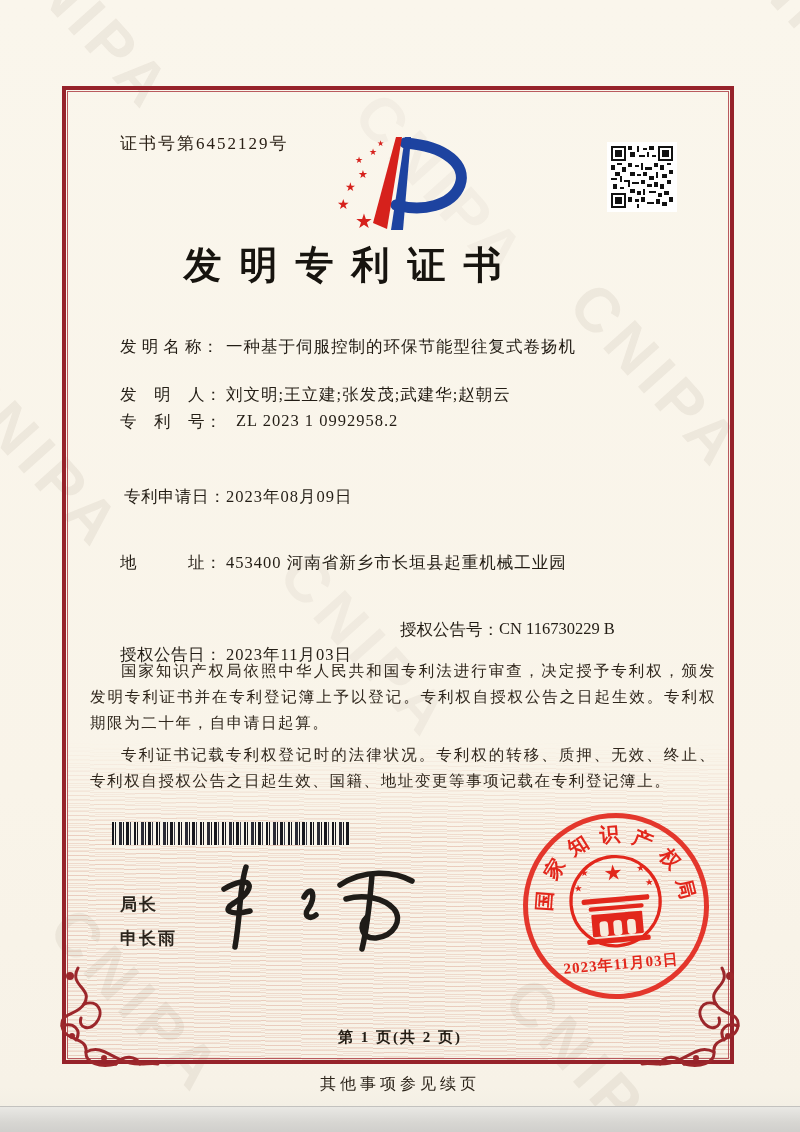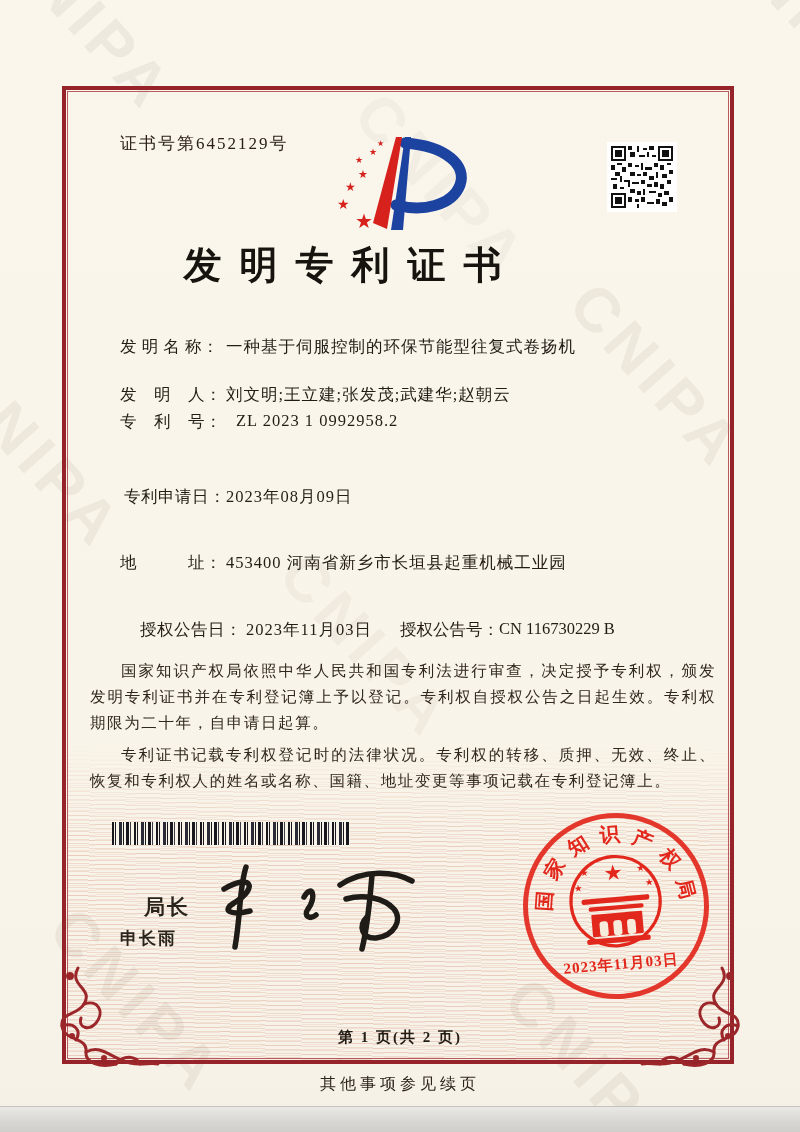--- a/index.html
+++ b/index.html
@@ -57,22 +57,22 @@
   }
   
   .barcode{
     position:absolute; left:112px; top:822px; width:238px; height:23px;
     background:repeating-linear-gradient(90deg,
       #17171d 0 2px,#f8f4ea 2px 3px,#17171d 3px 4px,#f8f4ea 4px 7px,
       #2b2b35 7px 10px,#f8f4ea 10px 11px,#17171d 11px 12px,#f8f4ea 12px 14px,
       #17171d 14px 17px,#f8f4ea 17px 18px,#3c3c47 18px 19px,#f8f4ea 19px 22px);
   }
   
-  .director-title{position:absolute; left:120px; top:893px; font-size:21px; font-weight:bold;
-    font-family:"Liberation Sans","DejaVu Sans",sans-serif; color:#2a241c; letter-spacing:2px;margin-left:24px;}
+  .director-title{position:absolute; left:120px; top:893px; font-size:17px; font-weight:bold;
+    font-family:"Liberation Sans","DejaVu Sans",sans-serif; color:#2a241c; letter-spacing:2px;}
   .director-name{position:absolute; left:120px; top:927px; font-size:17px; font-weight:bold;
     font-family:"Liberation Sans","DejaVu Sans",sans-serif; color:#2a241c; letter-spacing:2px;}
   .signature{position:absolute; left:212px; top:853px; width:230px; height:112px;}
   
   .seal{
     position:absolute; left:523px; top:813px; width:186px; height:186px;
     transform:rotate(-5deg);
   }
   .seal-ring{
     position:absolute; inset:0; border:5px solid rgba(226,39,28,0.92); border-radius:50%;
@@ -206,32 +206,32 @@
     <span class="val">ZL 2023 1 0992958.2</span>
   </div>
   <div class="row" style="top:486px;text-align:right;">
     <span class="lbl">专利申请日：</span>
     <span class="val">2023年08月09日</span>
   </div>
   <div class="row" style="top:552px;">
     <span class="lbl">地　　　址：</span>
     <span class="val">453400 河南省新乡市长垣县起重机械工业园</span>
   </div>
-  <div class="row" style="top:619px;margin-left:20px;">
+  <div class="row" style="top:644px;">
     <span class="lbl">授权公告日：</span>
     <span class="val">2023年11月03日</span>
   </div>
   <div class="row2col" style="top:619px;">
     <span class="lbl" style="width:auto; white-space:pre;">授权公告号：</span>
     <span class="val">CN 116730229 B</span>
   </div>
 
   <div class="paras">
     <p>国家知识产权局依照中华人民共和国专利法进行审查，决定授予专利权，颁发发明专利证书并在专利登记簿上予以登记。专利权自授权公告之日起生效。专利权期限为二十年，自申请日起算。</p>
-    <p>专利证书记载专利权登记时的法律状况。专利权的转移、质押、无效、终止、恢复和专利权人的姓名或名称、国籍、地址变更等事项记载在专利登记簿上。</p>
+    <p>专利证书记载专利权登记时的法律状况。专利权的转移、质押、无效、终止、专利权自授权公告之日起生效、国籍、地址变更等事项记载在专利登记簿上。</p>
   </div>
 
   <div class="barcode"></div>
 
   <div class="director-title">局长</div>
   <div class="director-name">申长雨</div>
 
   <svg class="signature" viewBox="0 0 230 112">
     <g stroke="#1f1c18" stroke-width="5.5" fill="none" stroke-linecap="round" stroke-linejoin="round">
       <path d="M34,14 C27,36 29,60 23,94"></path>

